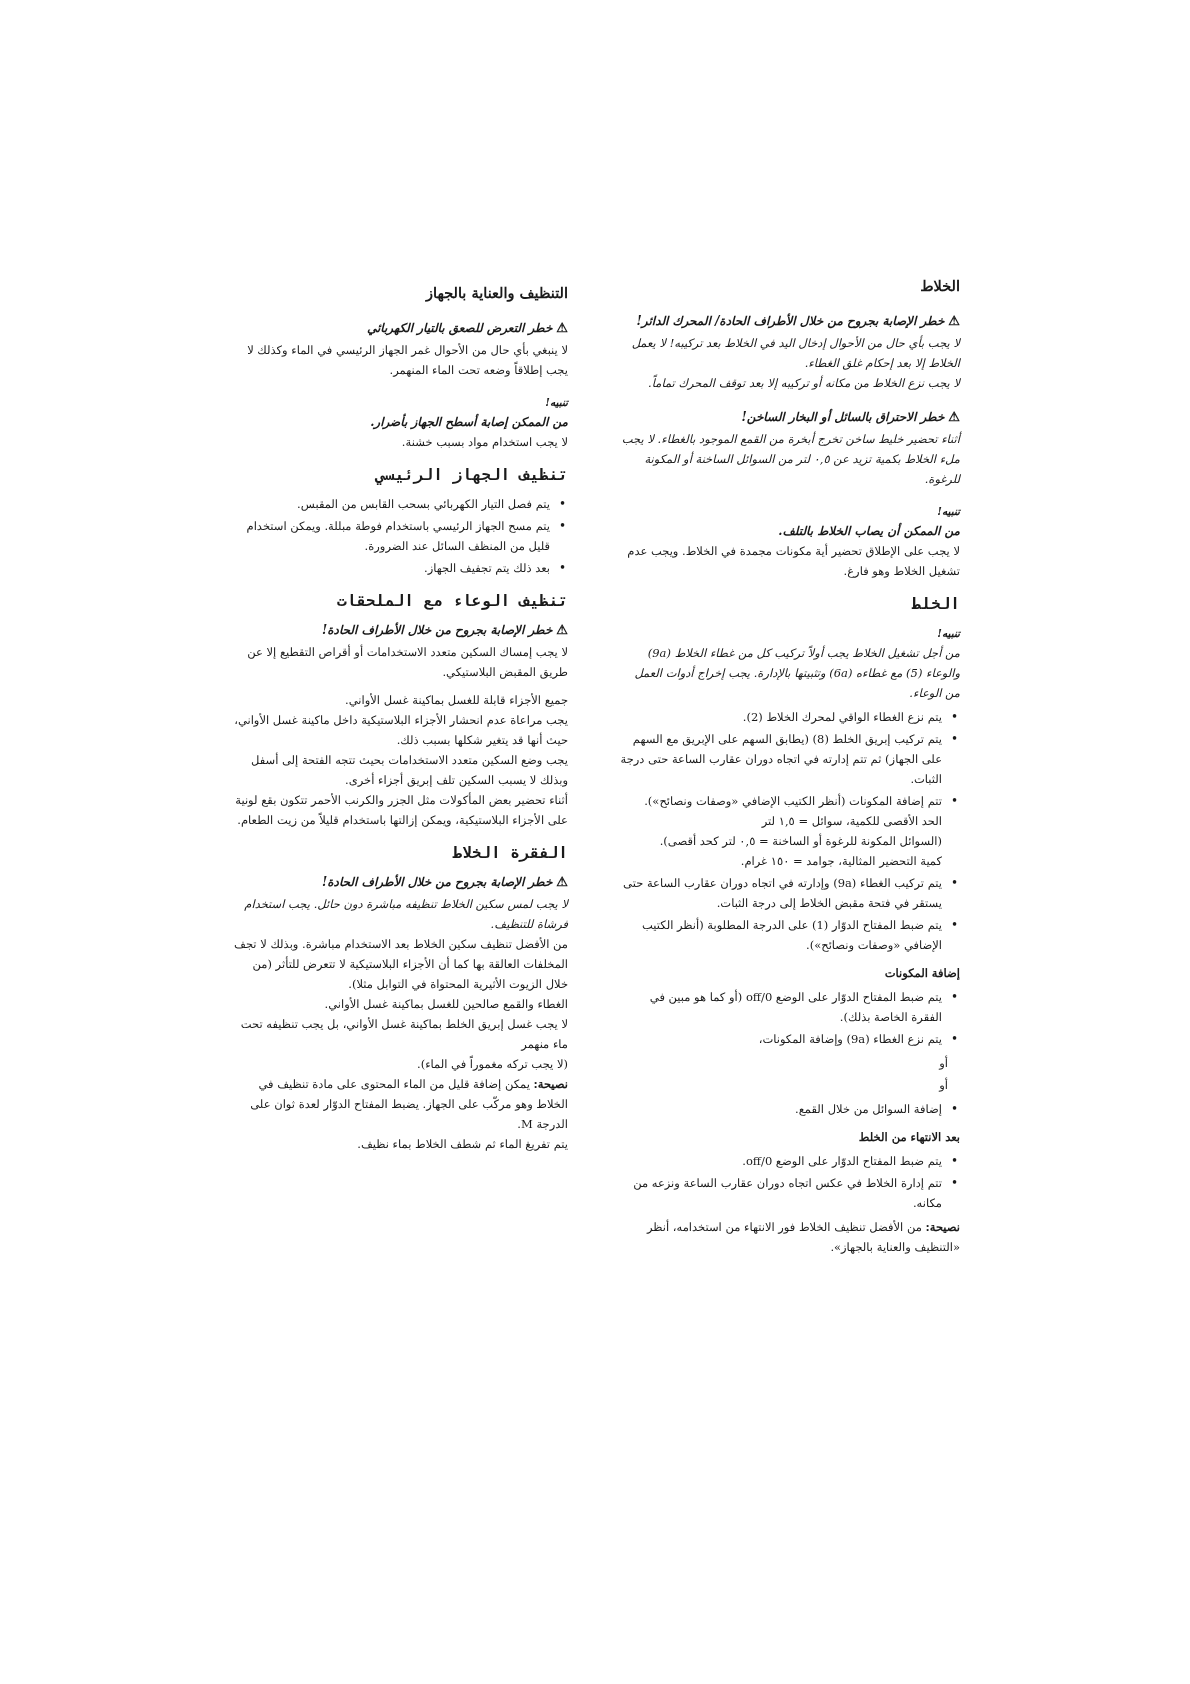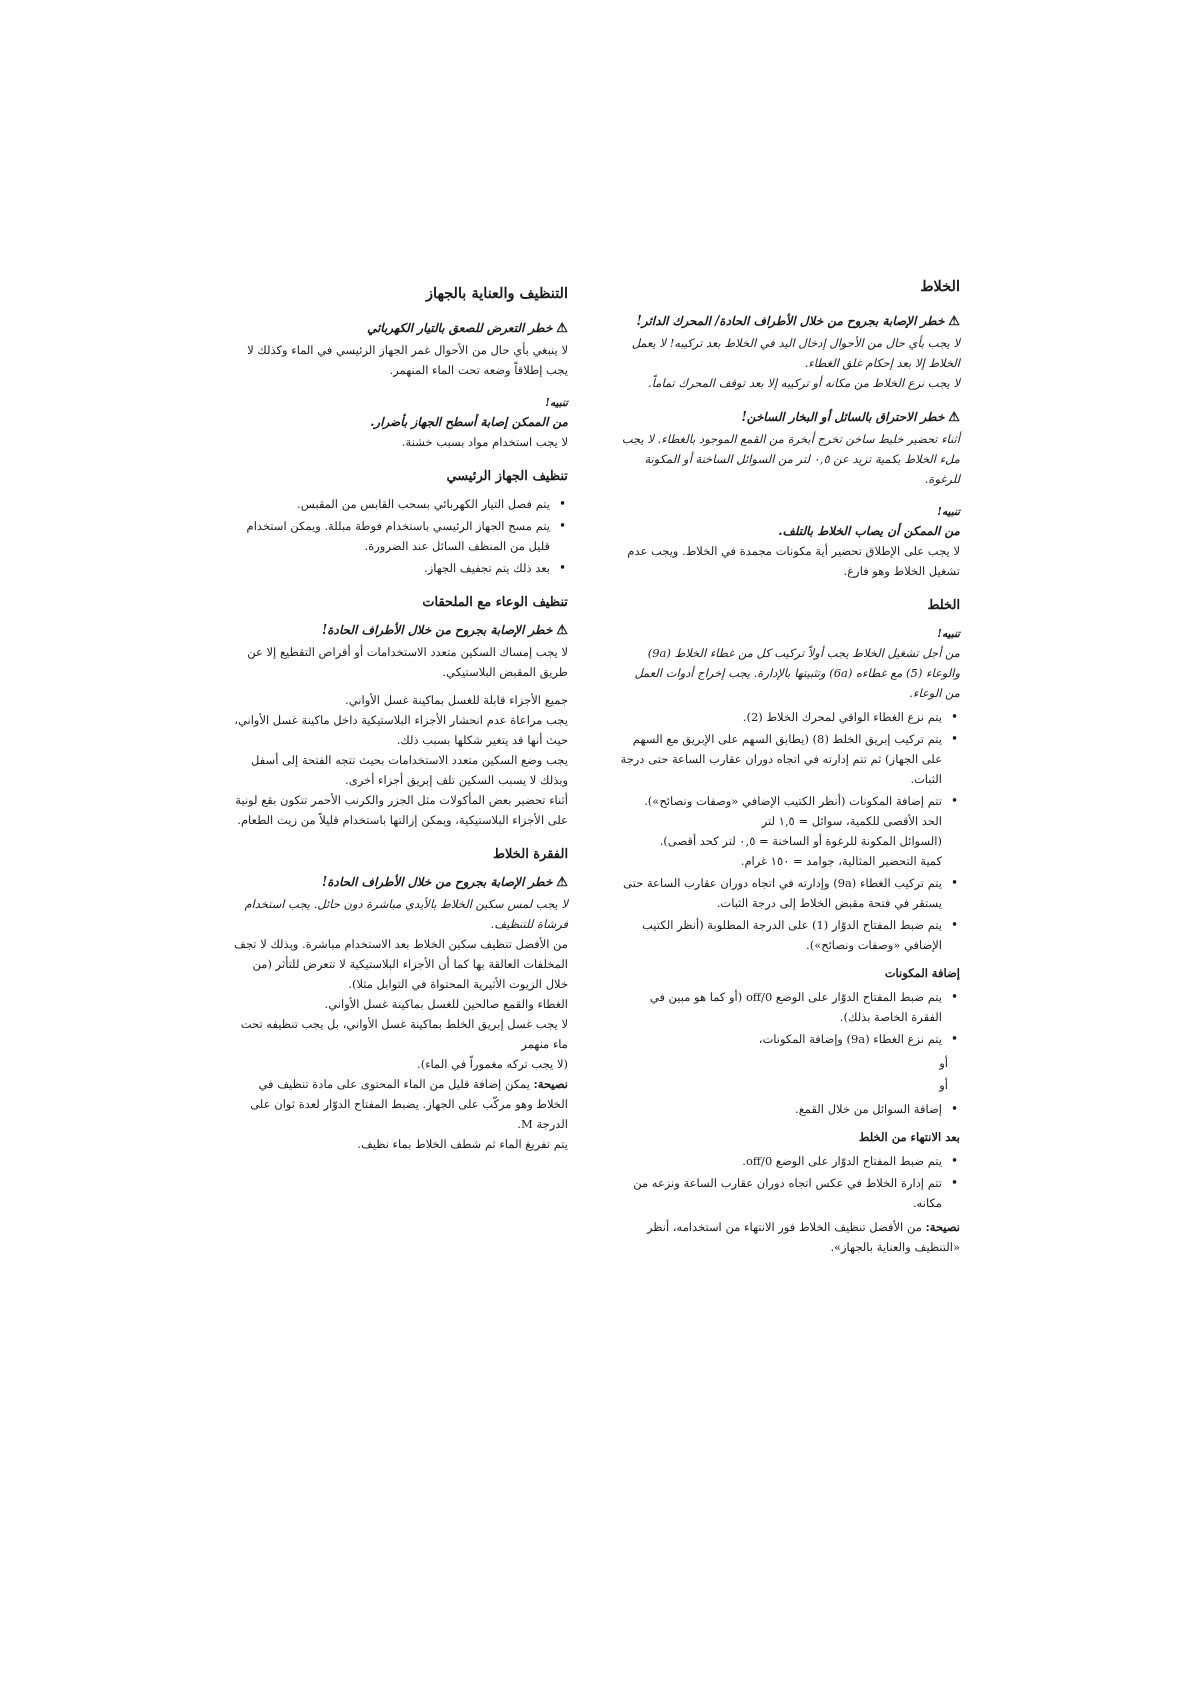--- a/index.html
+++ b/index.html
@@ -10,21 +10,21 @@
     .col {
       position: absolute; direction: rtl; text-align: right;
       font-size: 11.5px; line-height: 20px;
     }
     #col-right { left: 620px; top: 275px; width: 340px; }
     #col-left { left: 230px; top: 282px; width: 338px; }
     h1.sec {
       font-size: 14.5px; font-weight: bold; margin: 0 0 14px 0; line-height: 22px;
     }
     h2.sub {
-      font-size: 13px; font-weight: bold; margin: 14px 0 8px 0; line-height: 20px;
+      font-size: 16px; font-weight: bold; margin: 14px 0 8px 0; line-height: 20px; font-family: Liberation Mono, monospace;
     }
     .warn-title { font-weight: bold; font-style: italic; font-size: 12px; margin: 6px 0 2px 0; }
     .warn-title .tri { font-style: normal; font-size: 13px; margin-left: 4px; }
     .caution-label { font-style: italic; font-weight: bold; font-size: 10.5px; margin: 12px 0 0 0; }
     .caution-title { font-weight: bold; font-style: italic; font-size: 12px; margin: 0; }
     .para { margin: 0; }
     .para.italic { font-style: italic; }
     .gap { height: 8px; }
     ul.bul { margin: 4px 0 4px 0; padding: 0 18px 0 0; list-style: none; }
     ul.bul li { position: relative; margin: 0 0 2px 0; }
@@ -122,21 +122,21 @@
   <div class="gap"></div>
   <p class="para">جميع الأجزاء قابلة للغسل بماكينة غسل الأواني.</p>
   <p class="para">يجب مراعاة عدم انحشار الأجزاء البلاستيكية داخل ماكينة غسل الأواني، حيث أنها قد يتغير شكلها بسبب ذلك.</p>
   <p class="para">يجب وضع السكين متعدد الاستخدامات بحيث تتجه الفتحة إلى أسفل وبذلك لا يسبب السكين تلف إبريق أجزاء أخرى.</p>
   <p class="para">أثناء تحضير بعض المأكولات مثل الجزر والكرنب الأحمر تتكون بقع لونية على الأجزاء البلاستيكية، ويمكن إزالتها باستخدام قليلاً من زيت الطعام.</p>
 
   <h2 class="sub">الفقرة الخلاط</h2>
   <div class="warn-title">
     <span class="tri">⚠</span><span>خطر الإصابة بجروح من خلال الأطراف الحادة!</span>
   </div>
-  <p class="para italic">لا يجب لمس سكين الخلاط بالأيدي مباشرة دون حائل. يجب استخدام فرشاة للتنظيف.</p>
+  <p class="para italic">لا يجب لمس سكين الخلاط تنظيفه مباشرة دون حائل. يجب استخدام فرشاة للتنظيف.</p>
   <p class="para">من الأفضل تنظيف سكين الخلاط بعد الاستخدام مباشرة. وبذلك لا تجف المخلفات العالقة بها كما أن الأجزاء البلاستيكية لا تتعرض للتأثر (من خلال الزيوت الأثيرية المحتواة في التوابل مثلا).</p>
   <p class="para">الغطاء والقمع صالحين للغسل بماكينة غسل الأواني.</p>
   <p class="para">لا يجب غسل إبريق الخلط بماكينة غسل الأواني، بل يجب تنظيفه تحت ماء منهمر</p>
   <p class="para">(لا يجب تركه مغموراً في الماء).</p>
   <p class="para">
     <span class="tip-label">نصيحة:</span>
     <span>يمكن إضافة قليل من الماء المحتوى على مادة تنظيف في الخلاط وهو مركّب على الجهاز. يضبط المفتاح الدوّار لعدة ثوان على الدرجة M.</span>
   </p>
   <p class="para">يتم تفريغ الماء ثم شطف الخلاط بماء نظيف.</p>
 </div>

